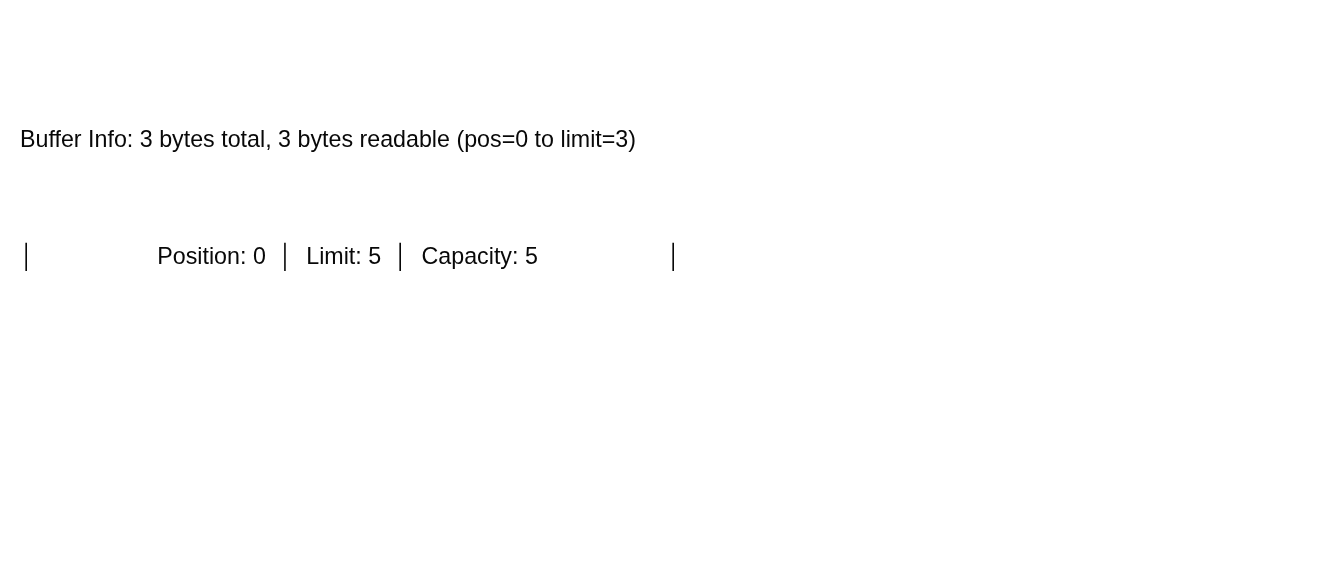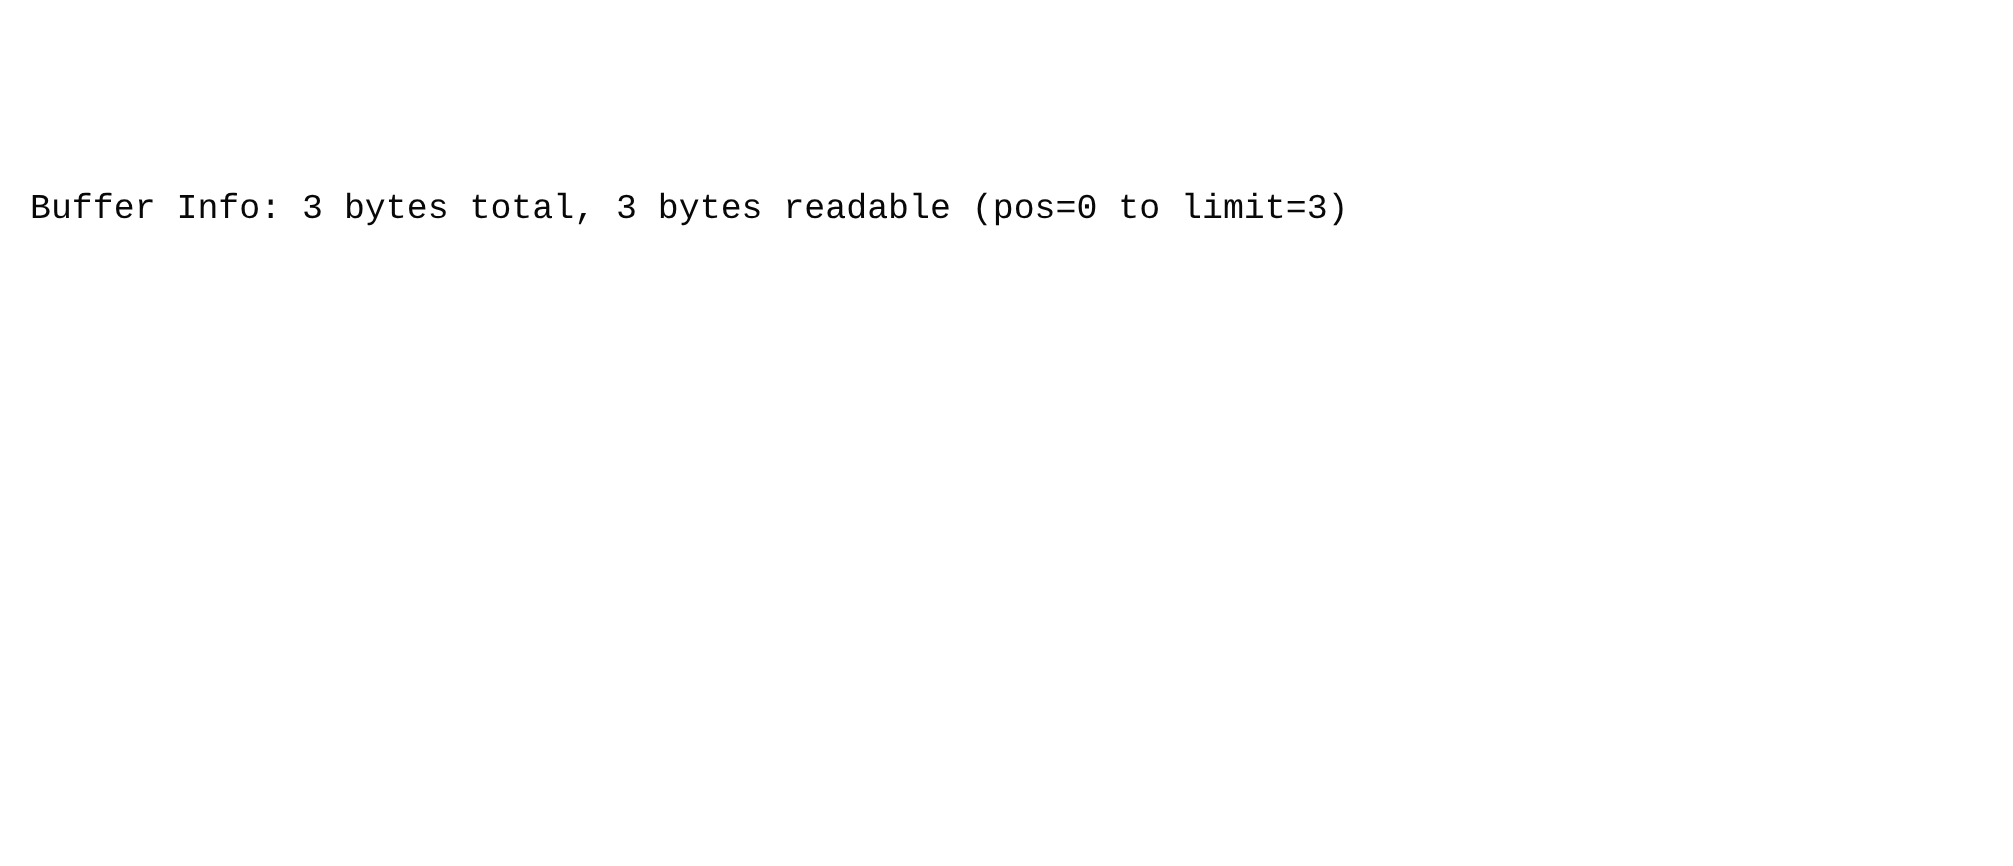--- a/index.html
+++ b/index.html
@@ -11,36 +11,37 @@
     width: 1342px;
     height: 577px;
     background: #ffffff;
     overflow: hidden;
   }
   .console {
     box-sizing: border-box;
     width: 1086px;
     height: 577px;
     padding: 42px 0 0 20px;
-    font-family: Liberation Mono, monospace;
+    font-family: Liberation Sans, sans-serif;
     font-size: 23.25px;
     line-height: 39px;
     color: #080808;
     white-space: pre;
     letter-spacing: 0;
   }
   .console-row {
     min-height: 39px;
   }
 </style>
 </head>
 <body>
 
 <div class="console">
   <div class="console-row">Buffer Info: 3 bytes total, 3 bytes readable (pos=0 to limit=3)</div>
+  <div class="console-row">│                   Position: 0  │  Limit: 5  │  Capacity: 5                    │</div>
   
   
   
   
   
   
   
   
   
   

